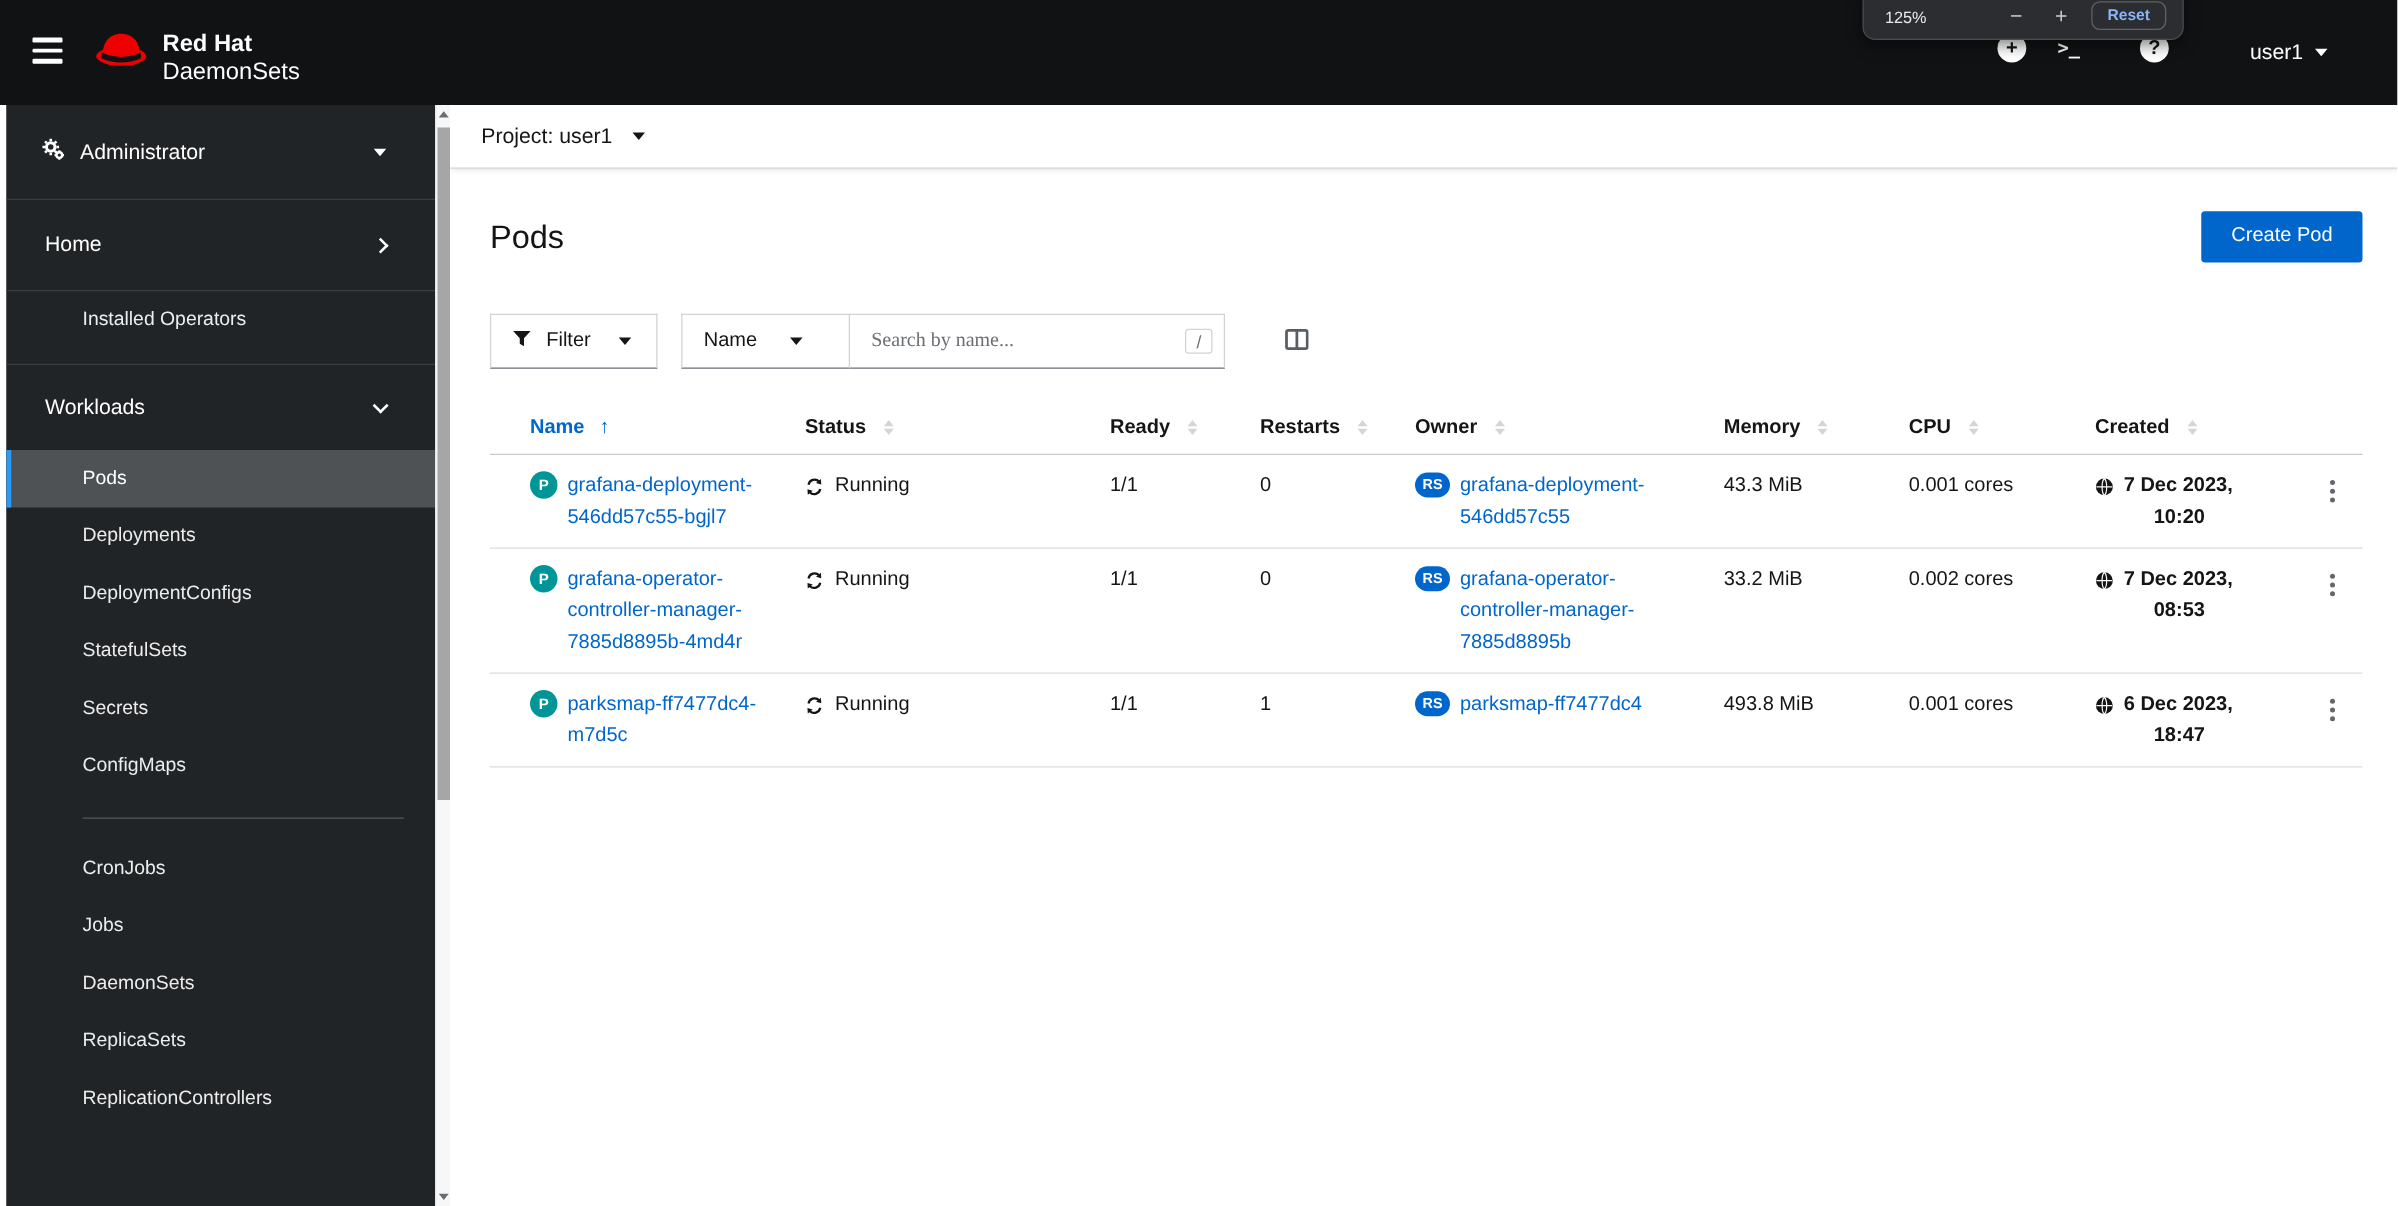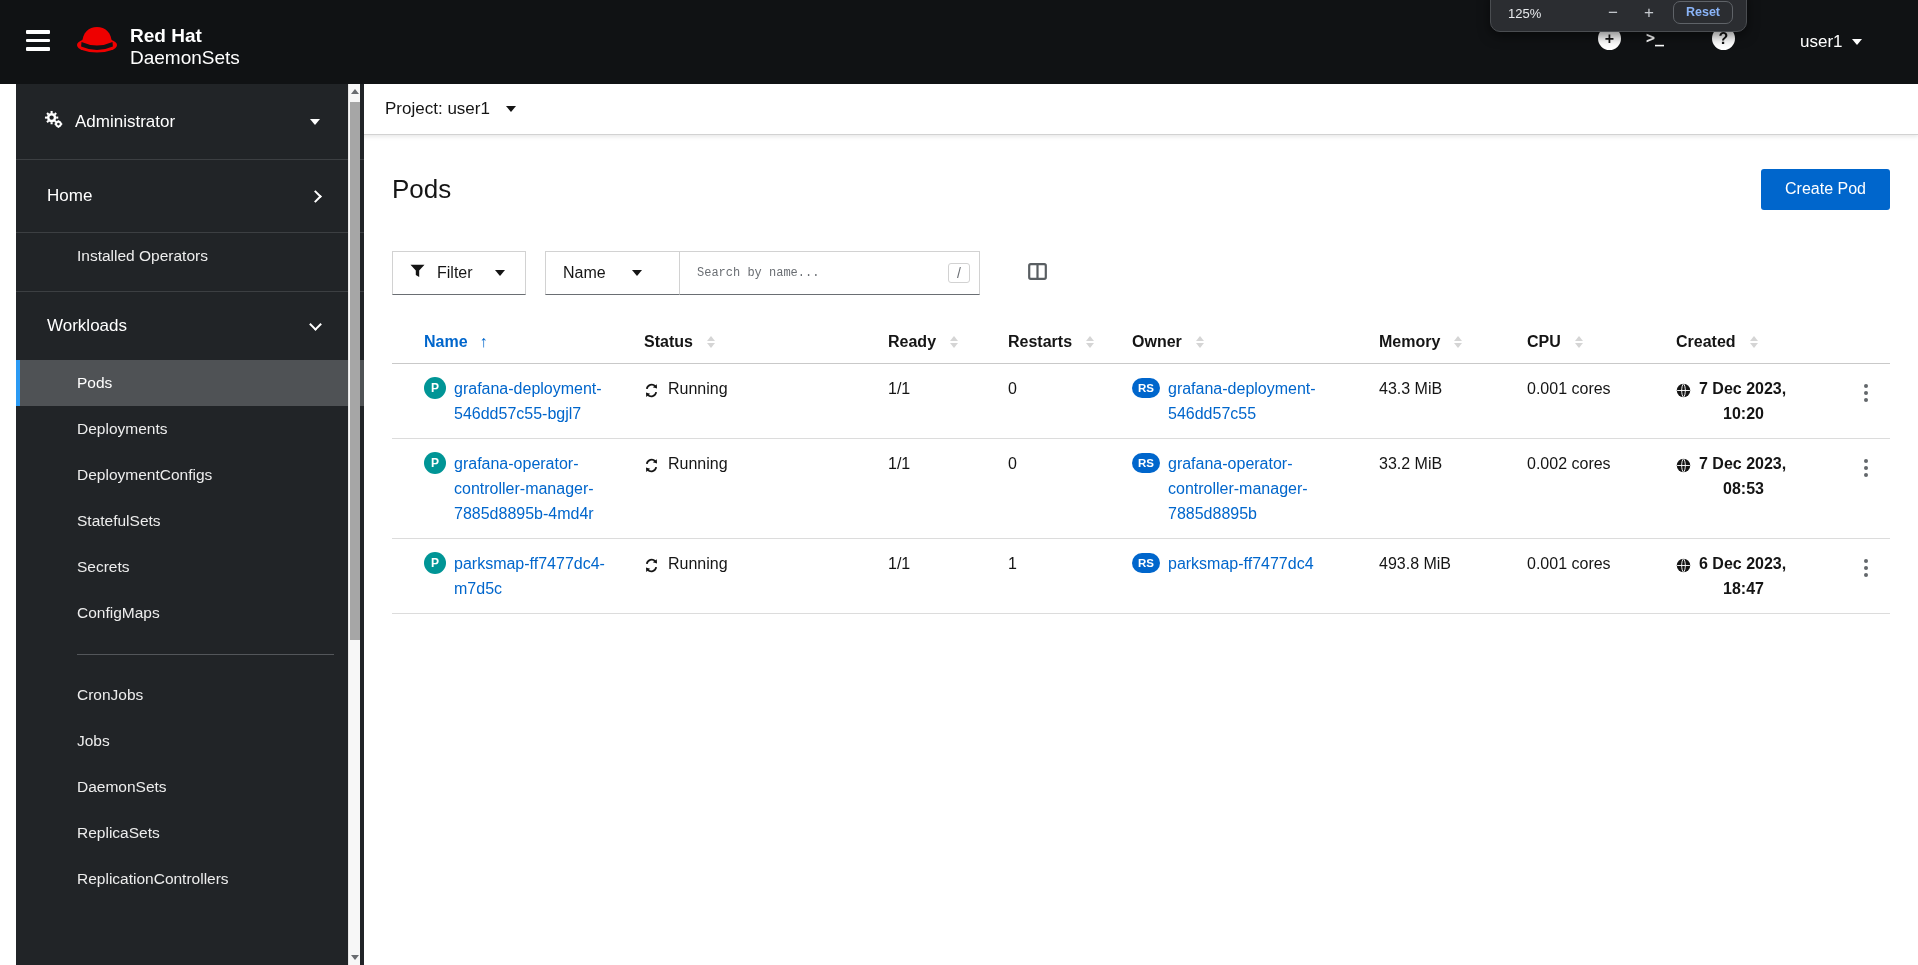--- a/index.html
+++ b/index.html
@@ -25,21 +25,21 @@
 
   
   .zoom-popup { position:absolute; left:1490px; top:-12px; width:257px; height:44px; background:#2b2d31; border:1px solid #4a4d51; border-radius:10px; box-shadow:0 4px 12px rgba(0,0,0,.5); z-index:6; display:flex; align-items:flex-end; padding:0 13px 7px 17px; }
   .zoom-popup .zlevel { color:#e8eaed; font-size:13px; padding-bottom:3px; }
   .zoom-popup .zbtn { color:#c7cbd0; font-size:17px; line-height:17px; padding:0 0 3px 0; }
   .zoom-popup .zminus { margin-left:auto; }
   .zoom-popup .zplus { margin-left:26px; }
   .zoom-popup .zreset { margin-left:19px; border:1px solid #5f6368; border-radius:7px; padding:3px 12px 4px; color:#8ab4f8; font-size:12.5px; font-weight:bold; }
 
   
-  .sidebar { position:absolute; top:84px; left:16px; width:348px; bottom:0; background:#212427; overflow:hidden; z-index:2; }
+  .sidebar { position:absolute; top:84px; left:5px; width:348px; bottom:0; background:#212427; overflow:hidden; z-index:2; }
   .perspective { width:100%; height:76px; display:flex; align-items:center; gap:12px; padding:0 44px 0 28px; border-bottom:1px solid #3c3f42; color:#fff; font-size:17px; text-align:left; }
   .perspective .plabel { flex:1; }
   .nav-group { border-bottom:1px solid #3c3f42; padding-bottom:12px; }
   .nav-group.no-border { border-bottom:none; }
   .nav-group.collapsed { padding-bottom:0; }
   .nav-top { width:100%; height:68px; display:flex; align-items:center; padding:0 44px 0 31px; color:#fff; font-size:17px; text-align:left; }
   .nav-top .nlabel { flex:1; }
   .chev { display:inline-block; width:9px; height:9px; border-right:2.4px solid #fff; border-bottom:2.4px solid #fff; }
   .chev.right { transform:rotate(-45deg); }
   .chev.down { transform:rotate(45deg); margin-top:-4px; }
@@ -63,21 +63,21 @@
   .page-title { font-size:26px; font-weight:500; }
   .btn-primary { background:#0066cc; color:#fff; font-size:16px; padding:0 24px; height:41px; border-radius:3px; }
 
   
   .toolbar { margin-top:41px; height:44px; display:flex; align-items:stretch; }
   .pf-toggle { background:#fff; border:1px solid #d2d2d2; border-bottom:1px solid #6a6e73; display:flex; align-items:center; font-size:16px;text-align:center; }
   .filter-toggle { width:134px; padding:0 20px 0 17px; gap:12px; margin-right:19px; }
   .filter-toggle .caret { margin-left:auto; }
   .attr-toggle { width:135px; padding:0 17px; gap:26px; }
   .search-box { width:300px; border:1px solid #d2d2d2; border-bottom-color:#6a6e73; border-left:none; display:flex; align-items:center; padding-right:9px; }
-  .search-box input { border:none; outline:none; flex:1; min-width:0; font-size:12px; padding-left:17px; color:#151515; background:transparent; font-family:Liberation Mono, monospace; }
+  .search-box input { border:none; outline:none; flex:1; min-width:0; font-size:16px; padding-left:17px; color:#151515; background:transparent; font-family:Liberation Serif, serif; }
   .search-box input::placeholder { color:#6a6e73; opacity:1; }
   .kbd { border:1px solid #d2d2d2; border-radius:3px; color:#6a6e73; font-size:14px; padding:1px 8px; }
   .columns-btn { margin-left:44px; align-self:center; padding:4px; }
 
   
   .table { margin-top:26px; }
   .tr { display:grid; grid-template-columns:252px 244px 120px 124px 247px 148px 149px 165px 49px; }
   .thead { height:43px; align-items:center; border-bottom:1px solid #c9c9c9; }
   .th { display:flex; align-items:center; font-weight:bold; font-size:16px; }
   .th.first { padding-left:32px; }

